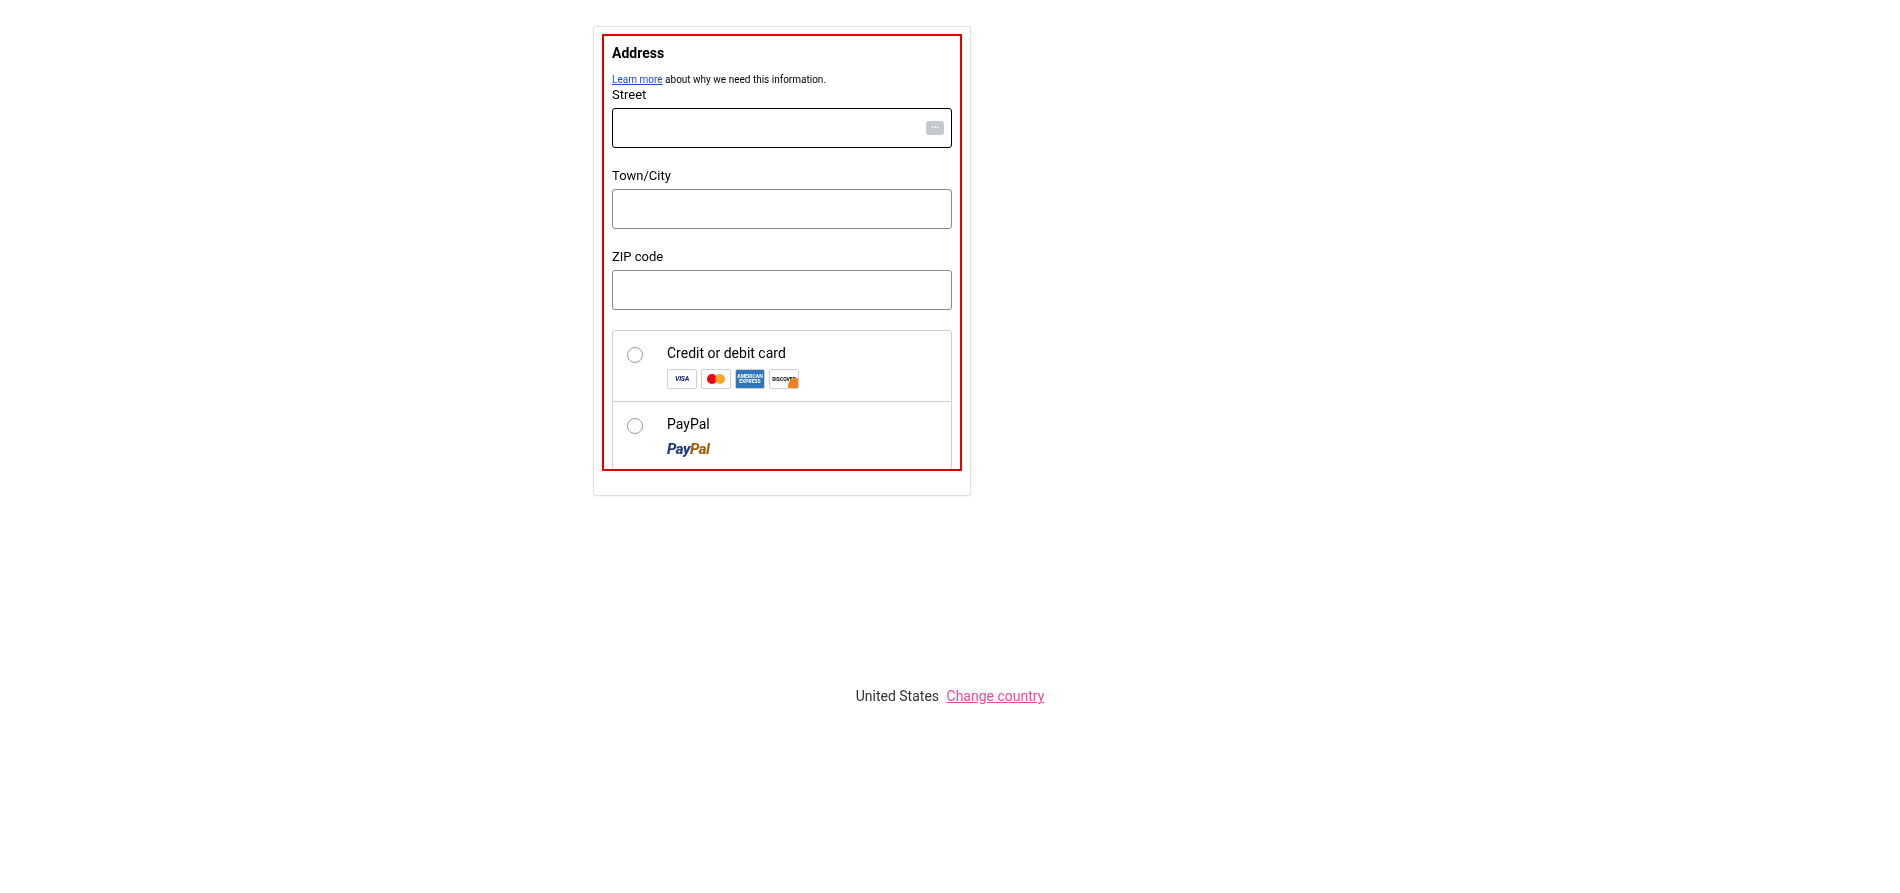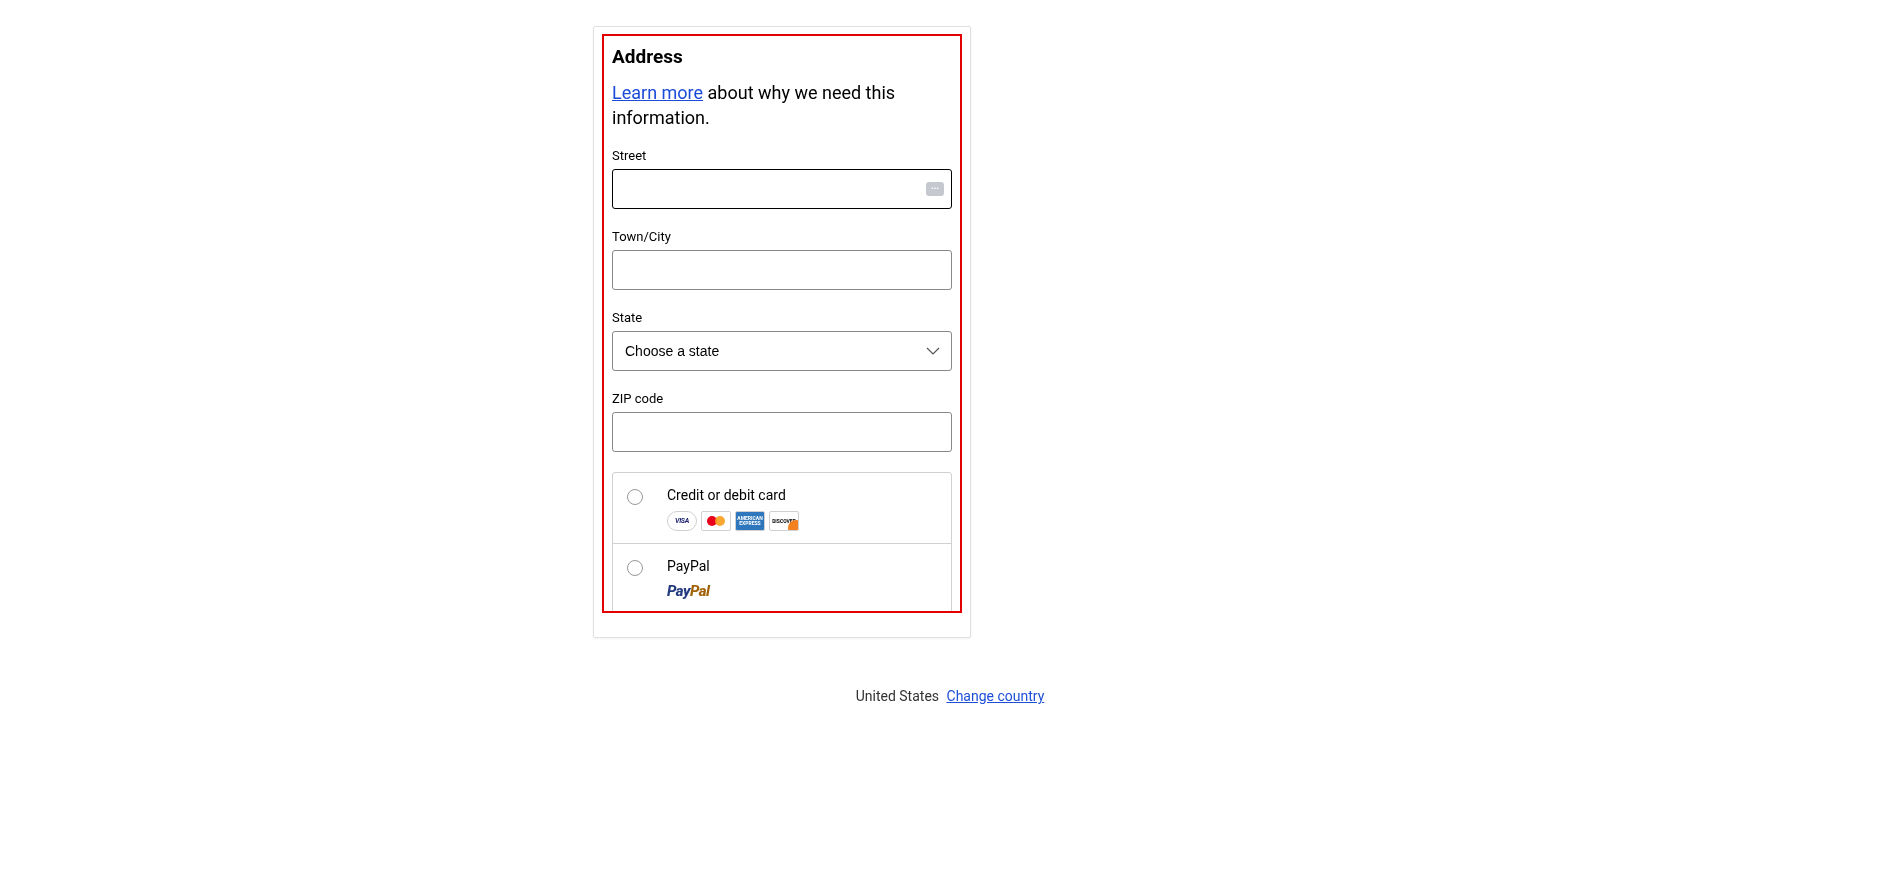--- a/index.html
+++ b/index.html
@@ -28,27 +28,26 @@
     top: 7px;
     right: 8px;
     bottom: 24px;
     border: 2px solid #e30000;
     pointer-events: none;
   }
   .inner {
     padding: 18px 18px 0 18px;
   }
   .section-title {
-    font-size: 19px;
+    font-size: 14px;
     font-weight: 700;
     margin-bottom: 12px;
   }
   .info-line {
-    font-size: 18px;
-    margin-bottom: 18px;
+    font-size: 10px;
     line-height: 1.4;
   }
   .info-line a {
     color: #1a4bd9;
     text-decoration: underline;
   }
   .field-group { margin-bottom: 20px; }
   .field-label {
     font-size: 13px;
     font-weight: 400;
@@ -147,21 +146,21 @@
     height: 20px;
     border: 1px solid #d0d0d0;
     border-radius: 2px;
     background: #fff;
     display: flex;
     align-items: center;
     justify-content: center;
     font-size: 7px;
     font-weight: 700;
   }
-  .visa { color: #1a1f71; font-style: italic; letter-spacing: -0.3px; border-radius: 10px; }
+  .visa { color: #1a1f71; font-style: italic; letter-spacing: -0.3px; }
   .mc { position: relative; }
   .mc::before, .mc::after {
     content: "";
     position: absolute;
     width: 10px; height: 10px;
     border-radius: 50%;
     top: 50%; transform: translateY(-50%);
   }
   .mc::before { background: #eb001b; left: 5px; }
   .mc::after  { background: #f79e1b; right: 5px; opacity: 0.9; }
@@ -200,21 +199,21 @@
   .footer {
     position: absolute;
     left: 0;
     top: 688px;
     width: 100%;
     text-align: center;
     font-size: 14px;
     color: #333;
   }
   .footer .country { margin-right: 4px; }
-  .footer a { color: #1d4ed8; text-decoration: underline; }
+  .footer a { color: #ec4899; text-decoration: underline; }
 </style>
 </head>
 <body>
 
 <div class="card">
   <div class="inner">
     <div class="section-title">Address</div>
 
     <div class="info-line">
       <a href="#">Learn more</a><span> about why we need this information.</span>
@@ -226,31 +225,20 @@
         <input type="text" class="text-input focused" value="" style="">
         <span class="autofill-icon"></span>
       </div>
     </div>
 
     <div class="field-group">
       <label class="field-label">Town/City</label>
       <input type="text" class="text-input" value="" style="">
     </div>
 
-    <div class="field-group">
-      <label class="field-label">State</label>
-      <div class="select-wrapper">
-        <select class="select-input">
-          <option>Choose a state</option>
-        </select>
-        <svg class="chevron" width="14" height="8" viewBox="0 0 14 8">
-          <path d="M1 1 L7 7 L13 1" stroke="#555" stroke-width="1.2" fill="none"></path>
-        </svg>
-      </div>
-    </div>
 
     <div class="field-group">
       <label class="field-label">ZIP code</label>
       <input type="text" class="text-input" value="" style="">
     </div>
   </div>
 
   <div class="payment-list">
     <div class="payment-option">
       <span class="radio"></span>

